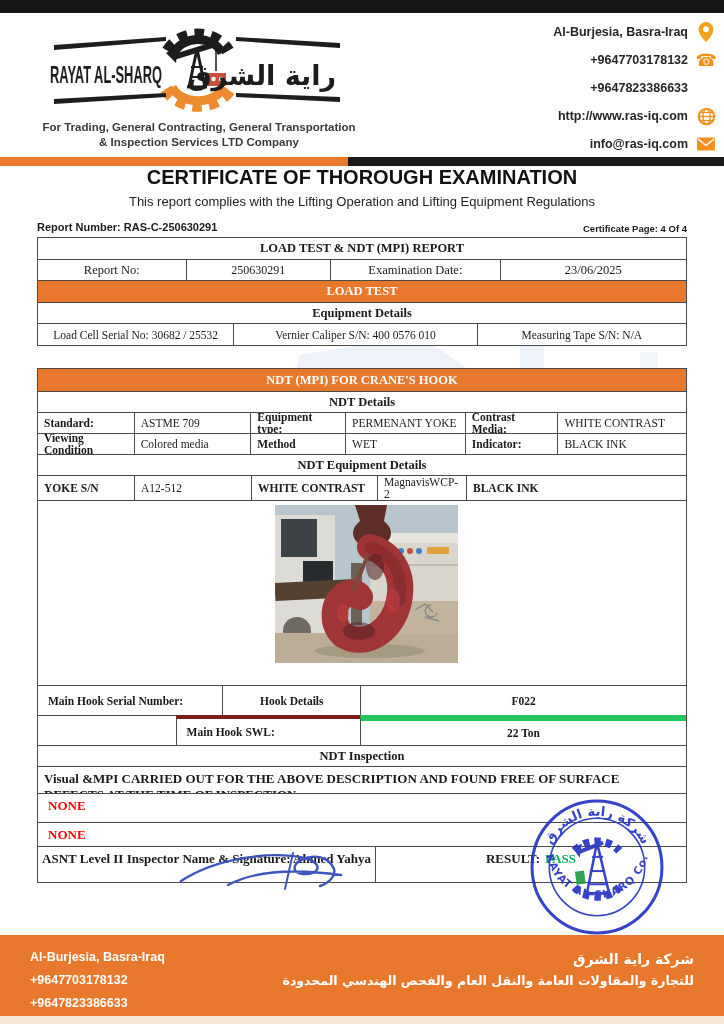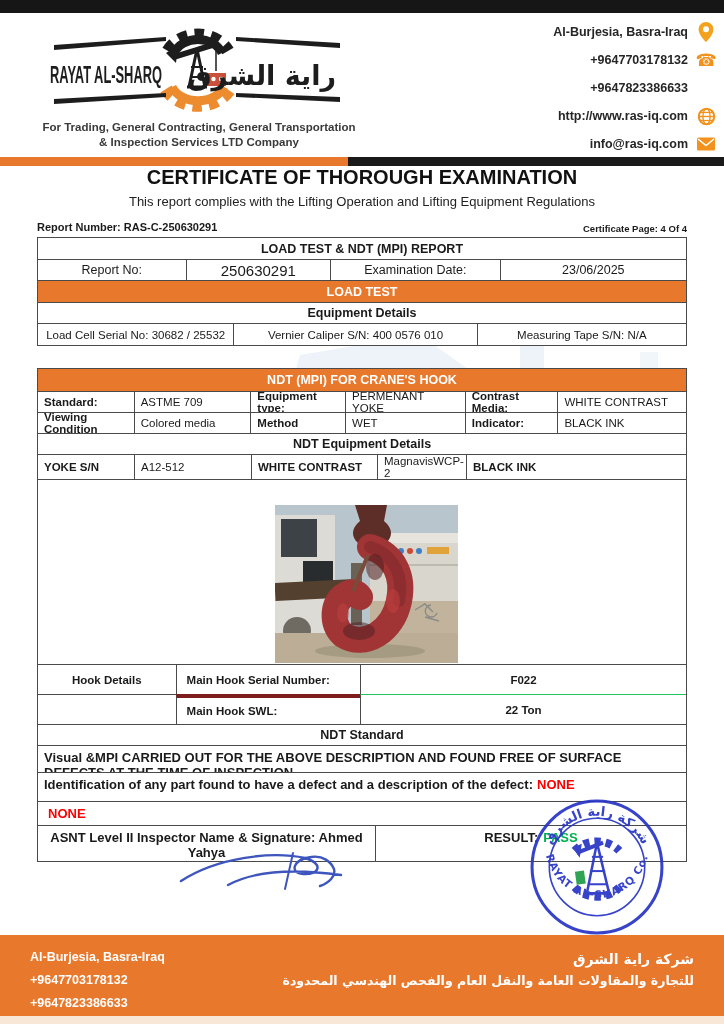--- a/index.html
+++ b/index.html
@@ -22,21 +22,21 @@
   
   .title{top:166px;left:0;width:724px;text-align:center;font-size:20px;font-weight:bold;color:#111;}
   .subtitle{top:194px;left:0;width:724px;text-align:center;font-size:13px;color:#222;}
   .meta-l{top:221px;left:37px;font-size:11px;font-weight:bold;}
   .meta-r{top:223px;right:37px;font-size:9.5px;font-weight:bold;}
   
   .tbl{left:37px;width:650px;border:1px solid #4a4a4a;box-sizing:border-box;background:#fff;z-index:2;}
   .trow{display:flex;border-top:1px solid #4a4a4a;box-sizing:border-box;}
   .trow:first-child{border-top:none;}
   .tc{border-left:1px solid #4a4a4a;box-sizing:border-box;display:flex;align-items:center;
-      font-size:11.5px;padding:0 6px;overflow:hidden;}
+      font-size:11.5px;padding:0 6px;overflow:hidden;font-family:Liberation Serif, serif;}
   .tc:first-child{border-left:none;}
   .cen{justify-content:center;text-align:center;padding:0 2px;}
   .hdr{justify-content:center;font-weight:bold;font-size:12.5px;}
   .obar{background:#E8782C;color:#fff;font-weight:bold;font-size:12.5px;
         display:flex;align-items:center;justify-content:center;}
   .topalign{align-items:flex-start;padding-top:4px;}
   .red{color:#FF0000;font-weight:bold;margin-left:4px;}
   .green{color:#00B050;font-weight:bold;margin-left:5px;}
   .statement{font-size:13px;font-weight:bold;}
   
@@ -142,40 +142,43 @@
 <div class="abs subtitle">This report complies with the Lifting Operation and Lifting Equipment Regulations</div>
 <div class="abs meta-l">Report Number: RAS-C-250630291</div>
 <div class="abs meta-r">Certificate Page: 4 Of 4</div>
 
 <div class="abs tbl" style="top:237px;">
   <div class="trow" style="height:21px;">
     <div class="tc hdr" style="width:650px;">LOAD TEST &amp; NDT (MPI) REPORT</div>
   </div>
   <div class="trow" style="height:21px;">
     <div class="tc cen" style="width:148px;font-size:12.5px;">Report No:</div>
-    <div class="tc cen" style="width:145px;font-size:15px;">250630291</div>
+    <div class="tc cen" style="width:145px;font-size:12px;">250630291</div>
     <div class="tc cen" style="width:170px;font-size:12.5px;">Examination Date:</div>
     <div class="tc cen" style="width:187px;font-size:12.5px;">23/06/2025</div>
   </div>
   <div class="trow" style="height:22px;">
     <div class="tc obar" style="width:650px;">LOAD TEST</div>
   </div>
   <div class="trow" style="height:21px;">
     <div class="tc hdr" style="width:650px;">Equipment Details</div>
   </div>
   <div class="trow" style="height:22px;">
     <div class="tc cen" style="width:196px;">Load Cell Serial No: 30682 / 25532</div>
     <div class="tc cen" style="width:244px;">Vernier Caliper S/N: 400 0576 010</div>
     <div class="tc cen" style="width:210px;">Measuring Tape S/N: N/A</div>
   </div>
 </div>
 
 <div class="abs tbl" style="top:368px;">
   <div class="trow" style="height:22px;">
     <div class="tc obar" style="width:650px;">NDT (MPI) FOR CRANE'S HOOK</div>
+  </div>
+  <div class="trow" style="height:21px;">
+    <div class="tc hdr" style="width:650px;">NDT Details</div>
   </div>
   <div class="trow" style="height:21px;">
     <div class="tc b" style="width:96px;">Standard:</div>
     <div class="tc" style="width:117px;">ASTME 709</div>
     <div class="tc b" style="width:95px;">Equipment type:</div>
     <div class="tc" style="width:120px;">PERMENANT YOKE</div>
     <div class="tc b" style="width:93px;">Contrast Media:</div>
     <div class="tc" style="width:129px;">WHITE CONTRAST</div>
   </div>
   <div class="trow" style="height:21px;">
@@ -193,38 +196,37 @@
     <div class="tc b" style="width:96px;">YOKE S/N</div>
     <div class="tc" style="width:117px;">A12-512</div>
     <div class="tc b" style="width:126px;">WHITE CONTRAST</div>
     <div class="tc" style="width:89px;">MagnavisWCP-2</div>
     <div class="tc b" style="width:93px;">BLACK INK</div>
   </div>
   <div class="trow" style="height:185px;">
     <div class="tc" style="width:650px;"></div>
   </div>
   <div class="trow" style="height:30px;">
+    <div class="tc b" style="width:185px;padding-left:10px;">Main Hook Serial Number:</div>
     <div class="tc b cen" style="width:138px;border-bottom:none;">Hook Details</div>
-    <div class="tc b" style="width:185px;padding-left:10px;">Main Hook Serial Number:</div>
     <div class="tc b cen" style="width:327px;">F022</div>
   </div>
   <div class="trow" style="height:30px;">
     <div class="tc" style="width:138px;border-top:-1px;"></div>
     <div class="tc b" style="width:185px;padding-left:10px;border-top:4px solid #7f1d1d;margin-top:-1px;">Main Hook SWL:</div>
-    <div class="tc b cen" style="width:327px;border-top:1px solid #22c55e;margin-top:-1px;">22 Ton</div>
-  </div>
-  <div class="trow" style="height:21px;">
-    <div class="tc hdr" style="width:650px;">NDT Standard</div>
+    <div class="tc b cen" style="width:327px;border-top:6px solid #22c55e;margin-top:-1px;">22 Ton</div>
+  </div>
+  <div class="trow" style="height:21px;">
+    <div class="tc hdr" style="width:650px;">NDT Inspection</div>
   </div>
   <div class="trow" style="height:27px;">
     <div class="tc topalign statement" style="width:650px;">Visual &amp;MPI CARRIED OUT FOR THE ABOVE DESCRIPTION AND FOUND FREE OF SURFACE DEFECTS AT THE TIME OF INSPECTION</div>
   </div>
   <div class="trow" style="height:29px;">
     <div class="tc topalign statement" style="width:650px;">
-      <span>Identification of any part found to have a defect and a description of the defect:</span>
       <span class="red">NONE</span>
     </div>
   </div>
   <div class="trow" style="height:24px;">
     <div class="tc topalign statement" style="width:650px;">
       <span class="red">NONE</span>
     </div>
   </div>
   <div class="trow" style="height:36px;">
     <div class="tc topalign statement cen" style="width:338px;align-items:flex-start;">ASNT Level II Inspector Name &amp; Signature: Ahmed Yahya</div>

